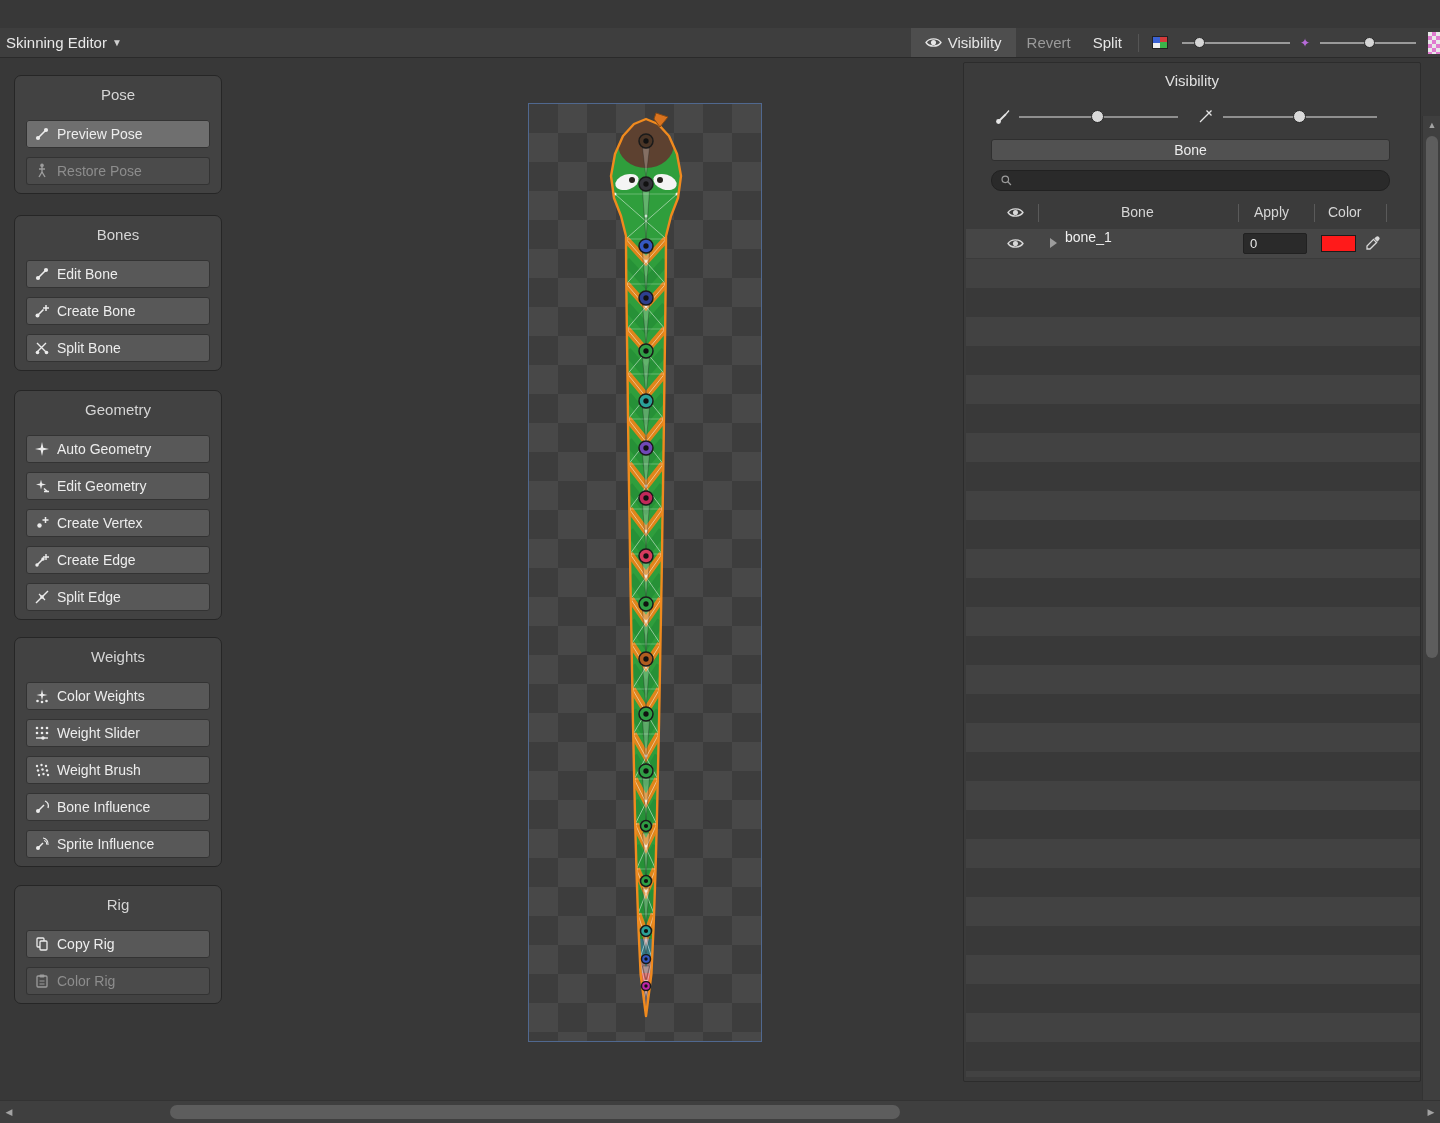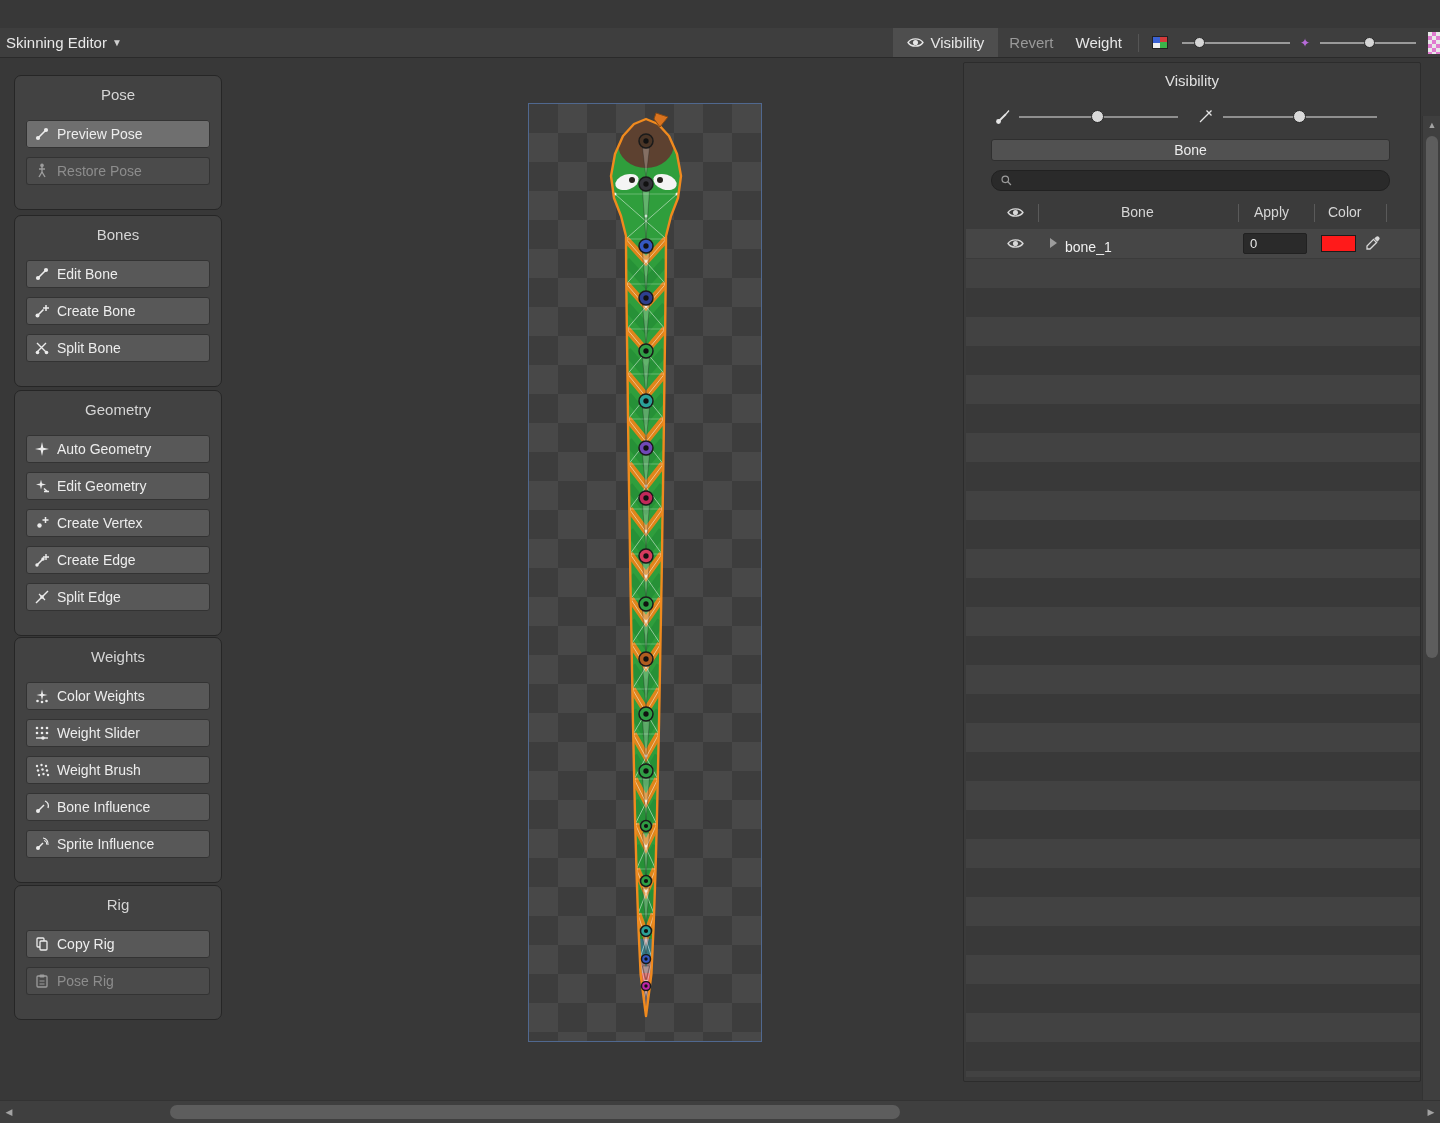--- a/index.html
+++ b/index.html
@@ -33,21 +33,21 @@
     background-color:#e9e9e9;
     background-image:linear-gradient(45deg,#e07bd0 25%,transparent 25%,transparent 75%,#e07bd0 75%),
                      linear-gradient(45deg,#e07bd0 25%,transparent 25%,transparent 75%,#e07bd0 75%);
     background-position:0 0,4px 4px; background-size:8px 8px; cursor:pointer; }
 
   
   .workspace { position:absolute; left:0; top:58px; width:1440px; height:1042px; background:#383838; }
 
   
   .group { position:absolute; left:14px; width:208px; background:#424242; border:1px solid #262626;
-    border-radius:7px; padding:8px 11px 24px; display:flex; flex-direction:column; gap:9px; }
+    border-radius:7px; padding:8px 11px 8px; display:flex; flex-direction:column; gap:9px; }
   .group-title { text-align:center; font-size:15px; color:#d5d5d5; margin:2px 0 8px; }
   .btn { height:28px; background:#585858; border-radius:3px; display:flex; align-items:center; gap:7px;
     padding:0 8px; font-size:14px; color:#ededed; cursor:pointer; box-shadow:0 0 0 1px #333 inset; }
   .btn.active { background:#6f6f6f; }
   .btn.disabled { background:#4b4b4b; color:#8d8d8d; cursor:default; }
   .btn.disabled .bicon { opacity:.5; }
   .bicon { width:16px; height:16px; flex:0 0 16px; display:inline-flex; }
   .bicon svg { width:16px; height:16px; }
 
   
@@ -111,21 +111,21 @@
       <div class="vis-btn">
         <span class="eye-ic">
           <svg viewBox="0 0 16 16">
               <path d="M1 8 C4 3.5 12 3.5 15 8 C12 12.5 4 12.5 1 8 Z" fill="none" stroke="#e6e6e6" stroke-width="1.3"></path>
               <circle cx="8" cy="8" r="2.4" fill="#e6e6e6"></circle>
             </svg>
         </span>
         <span>Visibility</span>
       </div>
       <div class="tb-text-btn disabled">Revert</div>
-      <div class="tb-text-btn">Weight</div>
+      <div class="tb-text-btn">Split</div>
       <div class="tb-sep"></div>
       <div class="colorgrid"></div>
       <div class="mini-slider">
         <div class="track"></div>
         <div class="knob" style="left:12px"></div>
       </div>
       <div class="purple-ic">✦</div>
       <div class="mini-slider" style="width:96px">
         <div class="track"></div>
         <div class="knob" style="left:44px"></div>
@@ -323,21 +323,21 @@
         <span>Copy Rig</span>
       </div>
       <div class="btn disabled">
         <span class="bicon">
             <svg viewBox="0 0 16 16">
               <rect x="3" y="3" width="10" height="11" rx="1" fill="none" stroke="#ececec" stroke-width="1.3"></rect>
               <rect x="5.5" y="1.5" width="5" height="3" rx="1" fill="#ececec"></rect>
               <path d="M5.5 8 H10.5 M5.5 11 H10.5" stroke="#ececec" stroke-width="1.1"></path>
             </svg>
           </span>
-        <span>Pose Rig</span>
+        <span>Color Rig</span>
       </div>
     </div>
 
     <div class="sprite-rect">
       <svg id="snake" width="234" height="939" viewBox="0 0 234 939">
           <defs>
             <clipPath id="bodyclip">
               <polygon points="117.0,15.0 129.0,20.0 140.0,32.0 148.0,50.0 152.0,72.0 149.0,94.0 142.0,112.0 137.0,132.0 136.8,170.0 136.2,220.0 135.5,270.0 134.9,320.0 134.2,370.0 133.4,420.0 132.7,470.0 131.8,520.0 130.9,570.0 130.0,620.0 128.9,670.0 127.8,720.0 126.4,770.0 124.7,820.0 122.4,870.0 117.0,912.0 111.6,870.0 109.3,820.0 107.6,770.0 106.2,720.0 105.1,670.0 104.0,620.0 103.1,570.0 102.2,520.0 101.3,470.0 100.6,420.0 99.8,370.0 99.1,320.0 98.5,270.0 97.8,220.0 97.2,170.0 97.0,132.0 92.0,112.0 85.0,94.0 82.0,72.0 86.0,50.0 94.0,32.0 105.0,20.0 117.0,15.0"></polygon>
             </clipPath>
           </defs>
@@ -605,21 +605,21 @@
       </div>
 
       <div class="vp-row">
         <span class="eye-ic" style="position:absolute;left:41px;top:6px">
           <svg viewBox="0 0 16 16">
               <path d="M1 8 C4 3.5 12 3.5 15 8 C12 12.5 4 12.5 1 8 Z" fill="none" stroke="#d8d8d8" stroke-width="1.3"></path>
               <circle cx="8" cy="8" r="2.4" fill="#d8d8d8"></circle>
             </svg>
         </span>
         <span class="disclosure"></span>
-        <span style="position:absolute;left:99px;top:10px;color:#f0f0f0">bone_1</span>
+        <span style="position:absolute;left:99px;top:0;color:#f0f0f0">bone_1</span>
         <input class="depth-input" type="text" value="0" style="">
         <span class="swatch" style="background: rgb(255, 26, 26);"></span>
         <span style="position:absolute;left:398px;top:5px;width:18px;height:18px">
           <svg viewBox="0 0 18 18">
               <path d="M15 3 a2.2 2.2 0 0 0 -3.1 0 L10.3 4.6 13.4 7.7 15 6.1 a2.2 2.2 0 0 0 0 -3.1 Z" fill="#d8d8d8"></path>
               <path d="M9.5 5.4 L12.6 8.5 L6 15 H3 V12 Z" fill="none" stroke="#d8d8d8" stroke-width="1.3"></path>
             </svg>
         </span>
       </div>
 

